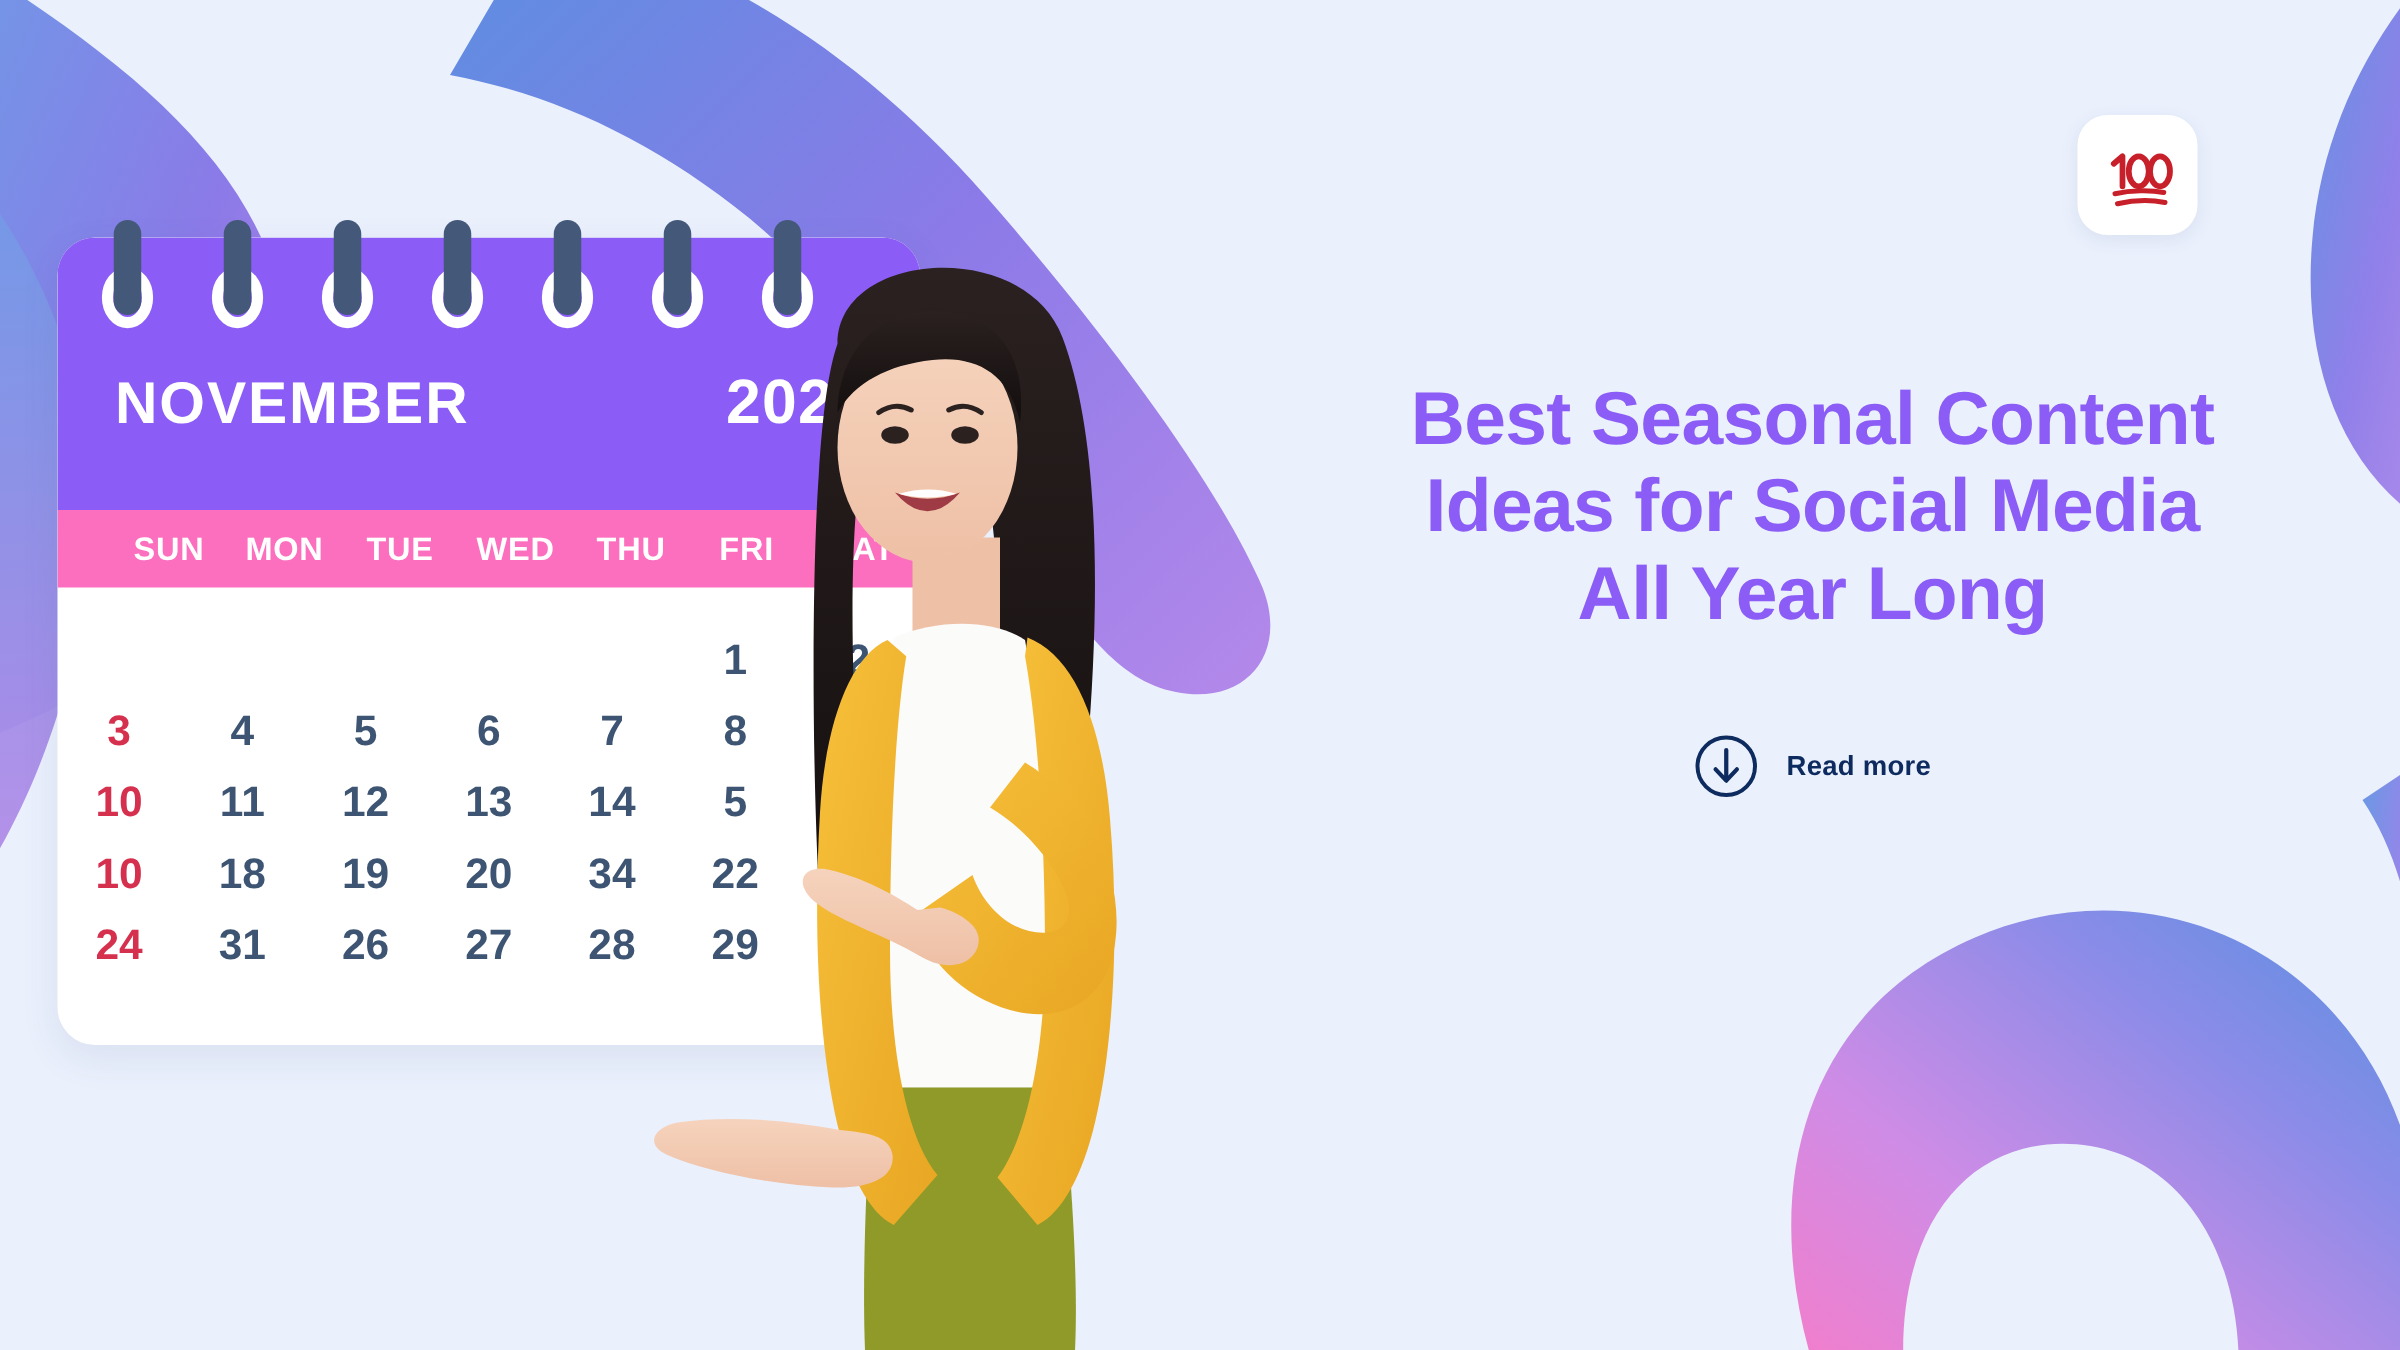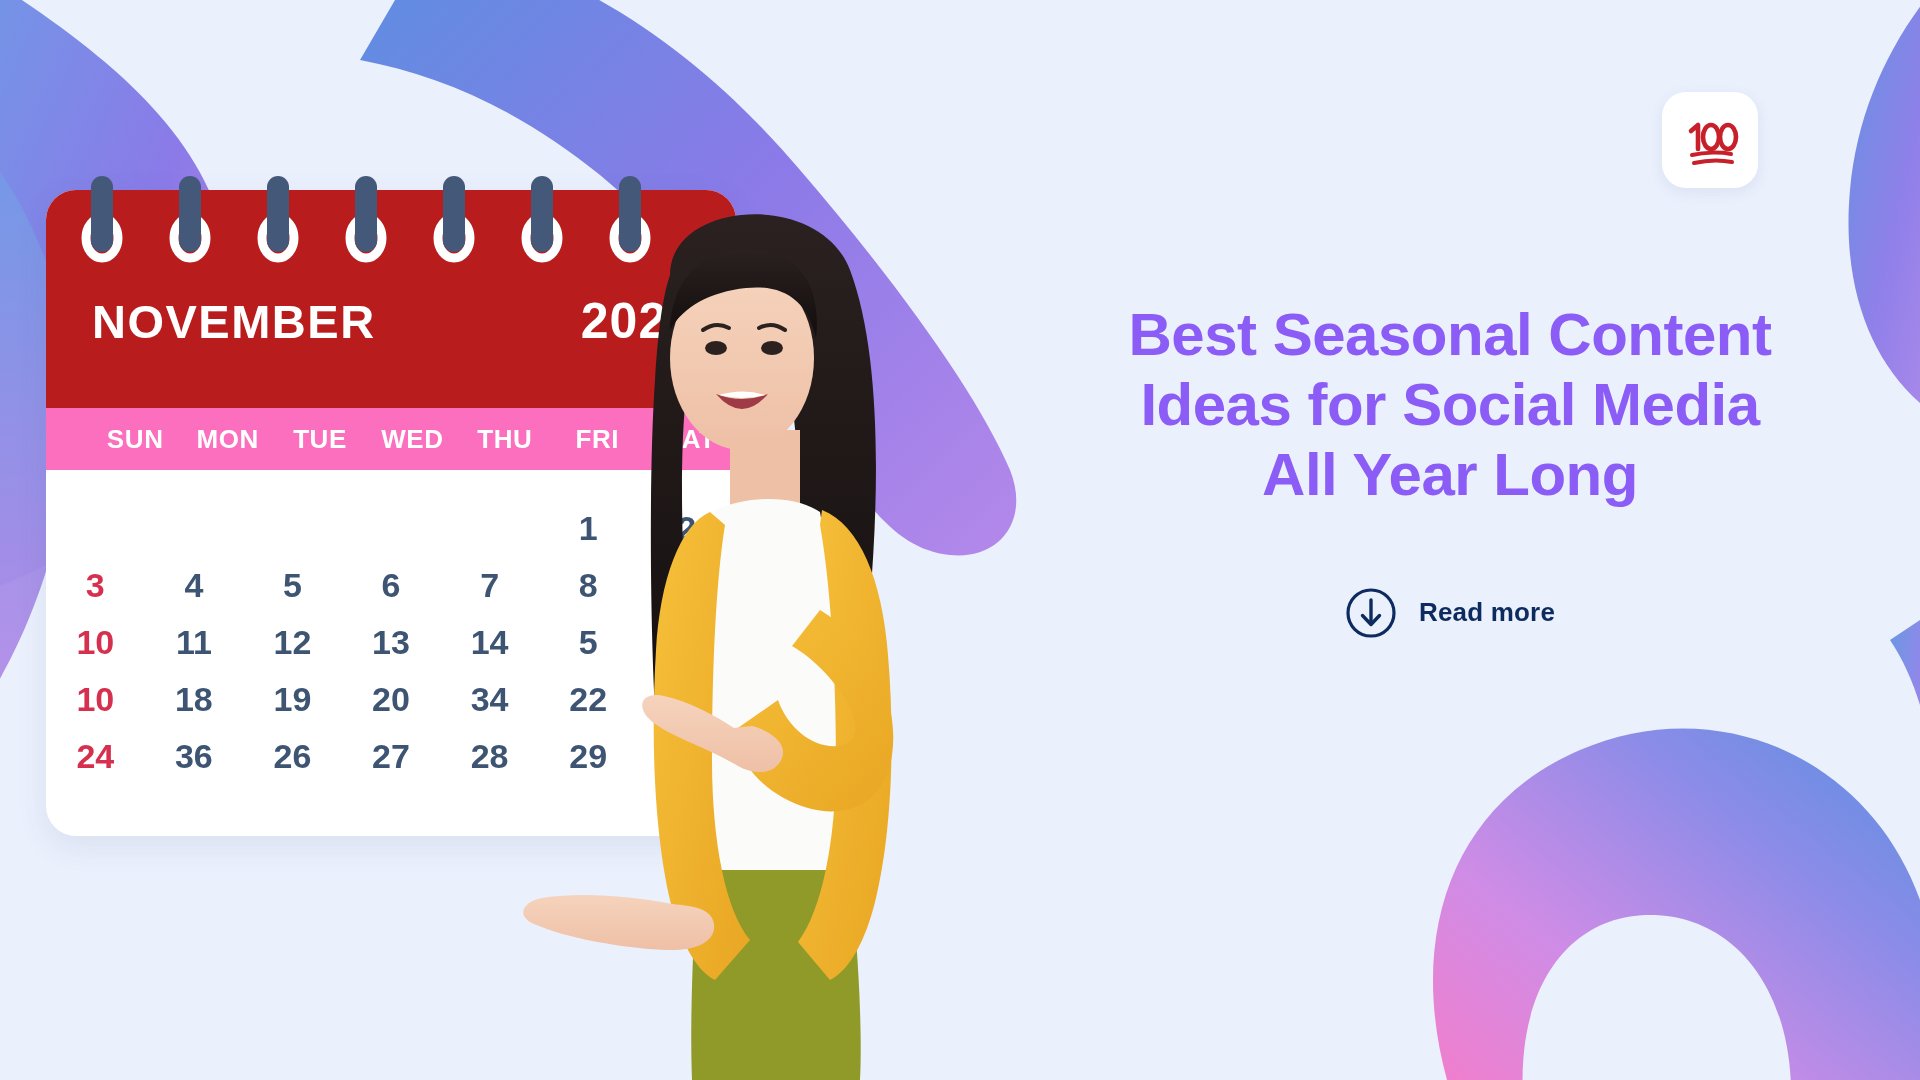--- a/index.html
+++ b/index.html
@@ -8,21 +8,21 @@
   .stage{position:relative;width:1920px;height:1080px;overflow:hidden;background:#eaf0fc;}
 
   
   .blobs{position:absolute;inset:0;width:1920px;height:1080px;}
 
   
   .cal-wrap{position:absolute;left:46px;top:176px;width:690px;height:660px;}
   .cal-card{position:absolute;left:0;top:14px;width:690px;height:646px;
             background:#fff;border-radius:30px;overflow:hidden;
             box-shadow:0 10px 30px rgba(70,90,140,.10);}
-  .cal-head{height:218px;background:#b91c1c;position:relative;}
+  .cal-head{height:218px;background:#8b5cf6;position:relative;}
   .cal-title{position:absolute;left:46px;top:108px;color:#fff;
              font-size:47px;font-weight:700;letter-spacing:1.5px;line-height:1;}
   .cal-year{position:absolute;right:40px;top:106px;color:#fff;
             font-size:50px;font-weight:700;letter-spacing:1px;line-height:1;}
   .cal-days{height:62px;background:#fb6fbe;display:flex;align-items:center;padding-left:43px;}
   .cal-days span{flex:1;text-align:center;color:#fff;font-size:26px;
                  font-weight:700;letter-spacing:.6px;}
   .cal-grid{padding:30px 0 0 0;}
   .cal-row{display:flex;height:57px;align-items:center;}
   .cal-row span{flex:1;text-align:center;font-size:34px;font-weight:600;color:#3d5573;}
@@ -33,21 +33,21 @@
 
   
   .person{position:absolute;left:520px;top:180px;width:520px;height:900px;}
 
   
   .content{position:absolute;left:1105px;top:300px;width:690px;text-align:center;}
   .headline{color:#8b5cf6;font-size:60px;font-weight:800;line-height:1.17;
             letter-spacing:-.5px;margin:0;}
   .cta{display:flex;align-items:center;justify-content:center;gap:22px;margin-top:76px;}
   .cta-icon{width:52px;height:52px;flex:0 0 52px;}
-  .cta-label{color:#0d2b5e;font-size:26px;font-weight:700;letter-spacing:.2px;}
+  .cta-label{color:#0d2b5e;font-size:22px;font-weight:700;letter-spacing:.2px;}
 
   
   .badge{position:absolute;left:1662px;top:92px;width:96px;height:96px;
          background:#fff;border-radius:24px;display:flex;align-items:center;
          justify-content:center;box-shadow:0 4px 14px rgba(80,100,150,.10);}
 </style>
 </head>
 <body>
 
 <div class="stage">
@@ -143,21 +143,21 @@
           <span class="sun">10</span>
           <span>18</span>
           <span>19</span>
           <span>20</span>
           <span>34</span>
           <span>22</span>
           <span>23</span>
         </div>
         <div class="cal-row">
           <span class="sun">24</span>
-          <span>36</span>
+          <span>31</span>
           <span>26</span>
           <span>27</span>
           <span>28</span>
           <span>29</span>
           <span>30</span>
         </div>
       </div>
     </div>
 
     <svg class="rings" viewBox="0 0 690 120">

